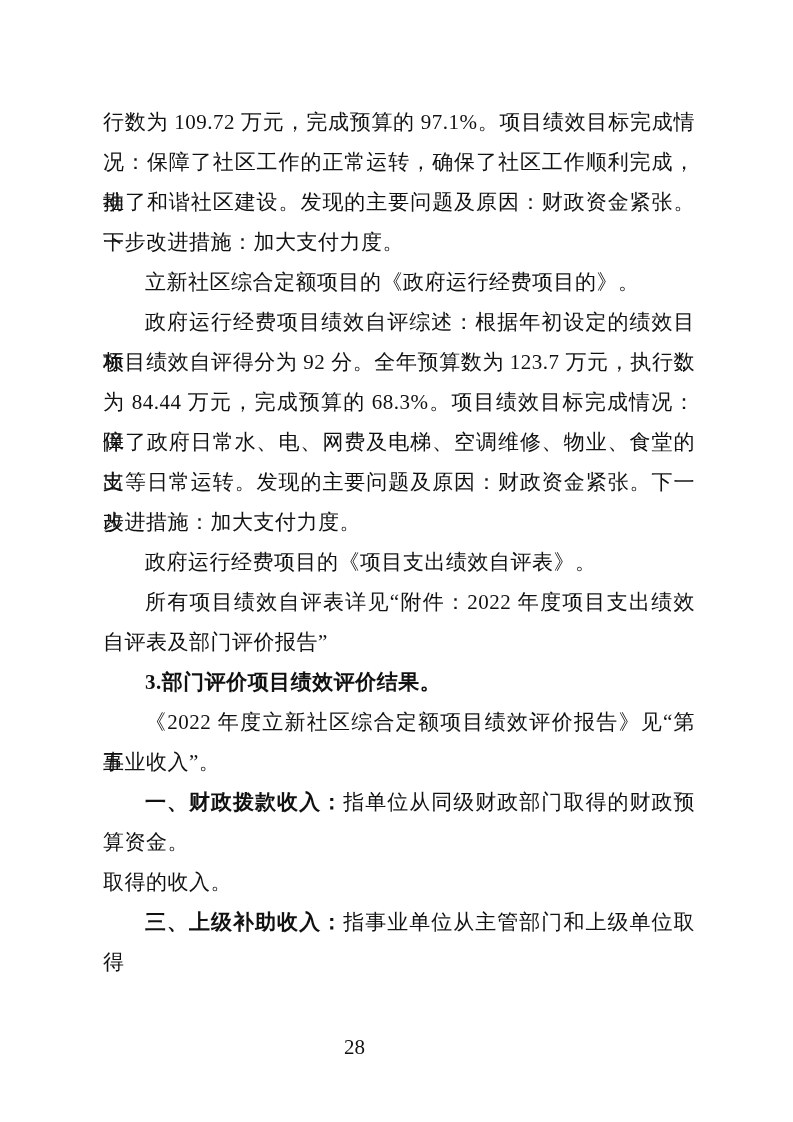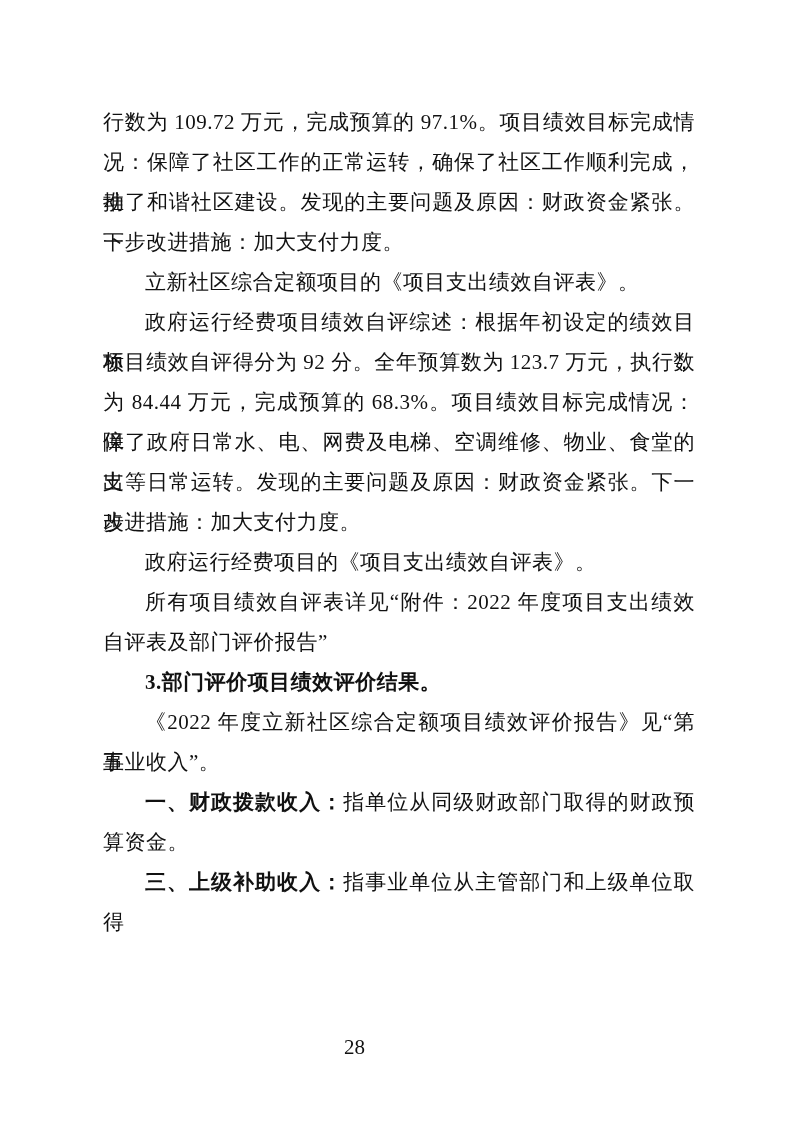--- a/index.html
+++ b/index.html
@@ -65,21 +65,21 @@
 <body>
 
 <div class="page">
   <div class="content">
 
     <div class="line fill"><span>行数为 109.72 万元，完成预算的 97.1%。项目绩效目标完成情</span></div>
     <div class="line fill"><span>况：保障了社区工作的正常运转，确保了社区工作顺利完成，推</span></div>
     <div class="line fill"><span>动了和谐社区建设。发现的主要问题及原因：财政资金紧张。下</span></div>
     <div class="line"><span>一步改进措施：加大支付力度。</span></div>
 
-    <div class="line indent"><span>立新社区综合定额项目的《项目支出绩效自评表》。</span></div>
+    <div class="line indent"><span>立新社区综合定额项目的《政府运行经费项目的》。</span></div>
 
     <div class="line fill indent"><span>政府运行经费项目绩效自评综述：根据年初设定的绩效目标，</span></div>
     <div class="line fill"><span>项目绩效自评得分为 92 分。全年预算数为 123.7 万元，执行数</span></div>
     <div class="line fill"><span>为 84.44 万元，完成预算的 68.3%。项目绩效目标完成情况：保</span></div>
     <div class="line fill"><span>障了政府日常水、电、网费及电梯、空调维修、物业、食堂的支</span></div>
     <div class="line fill"><span>出等日常运转。发现的主要问题及原因：财政资金紧张。下一步</span></div>
     <div class="line"><span>改进措施：加大支付力度。</span></div>
 
     <div class="line indent"><span>政府运行经费项目的《项目支出绩效自评表》。</span></div>
 
@@ -88,19 +88,20 @@
 
     <div class="line indent"><span class="b">3.部门评价项目绩效评价结果。</span></div>
 
     <div class="line fill indent"><span>《2022 年度立新社区综合定额项目绩效评价报告》见“第五</span></div>
     <div class="line"><span>事业收入”。</span></div>
 
 
     <div class="line fill indent"><span class="b">一、财政拨款收入：</span><span>指单位从同级财政部门取得的财政预</span></div>
     <div class="line"><span>算资金。</span></div>
 
+    <div class="line"><span>取得的收入。</span></div>
 
     <div class="line fill indent"><span class="b">三、上级补助收入：</span><span>指事业单位从主管部门和上级单位取得</span></div>
 
   </div>
 
   <div class="page-number">28</div>
 </div>
 
 </body></html>

